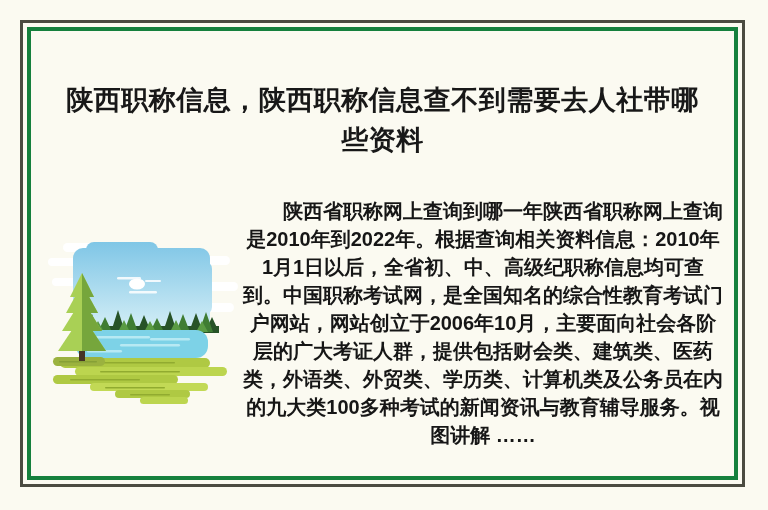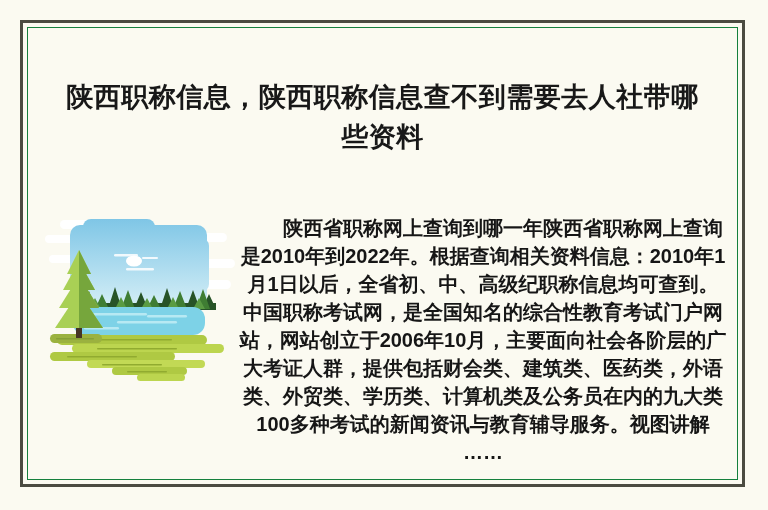--- a/index.html
+++ b/index.html
@@ -7,29 +7,29 @@
     width:768px;height:510px;overflow:hidden;
     background:#FBFAF1;
     font-family:"Liberation Sans","DejaVu Sans",sans-serif;
     position:relative;
   }
   .card{
     position:absolute;left:20px;top:20px;width:725px;height:467px;
     border:3px solid #4B4B41;box-sizing:border-box;background:#FBFAF1;
   }
   .card-inner{
-    position:absolute;inset:4px;border:1px solid #15803d;
+    position:absolute;inset:4px;border:4px solid #15803d;
   }
   .title{
     margin:49px 28px 0 28px;
     font-size:27px;line-height:40px;font-weight:900;
     color:#181818;text-align:center;letter-spacing:0.5px;
   }
   .content-row{
-    display:flex;align-items:flex-start;margin-top:57px;
+    display:flex;align-items:center;margin-top:37px;
   }
   .figure{
     width:195px;height:172px;margin-left:14px;flex:none;
   }
   .figure svg{display:block;width:195px;height:172px;}
   .body-text{
     flex:1;margin:0;padding:0 10px 0 2px;
     font-size:20px;line-height:28px;font-weight:700;
     color:#161616;text-align:center;
     word-break:break-all;

